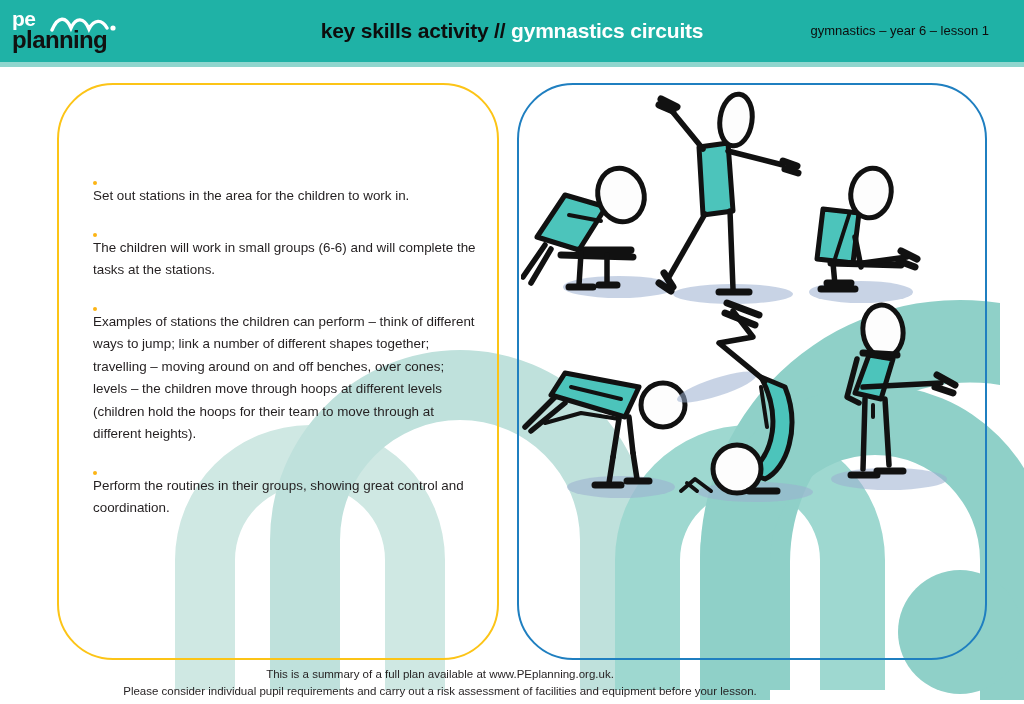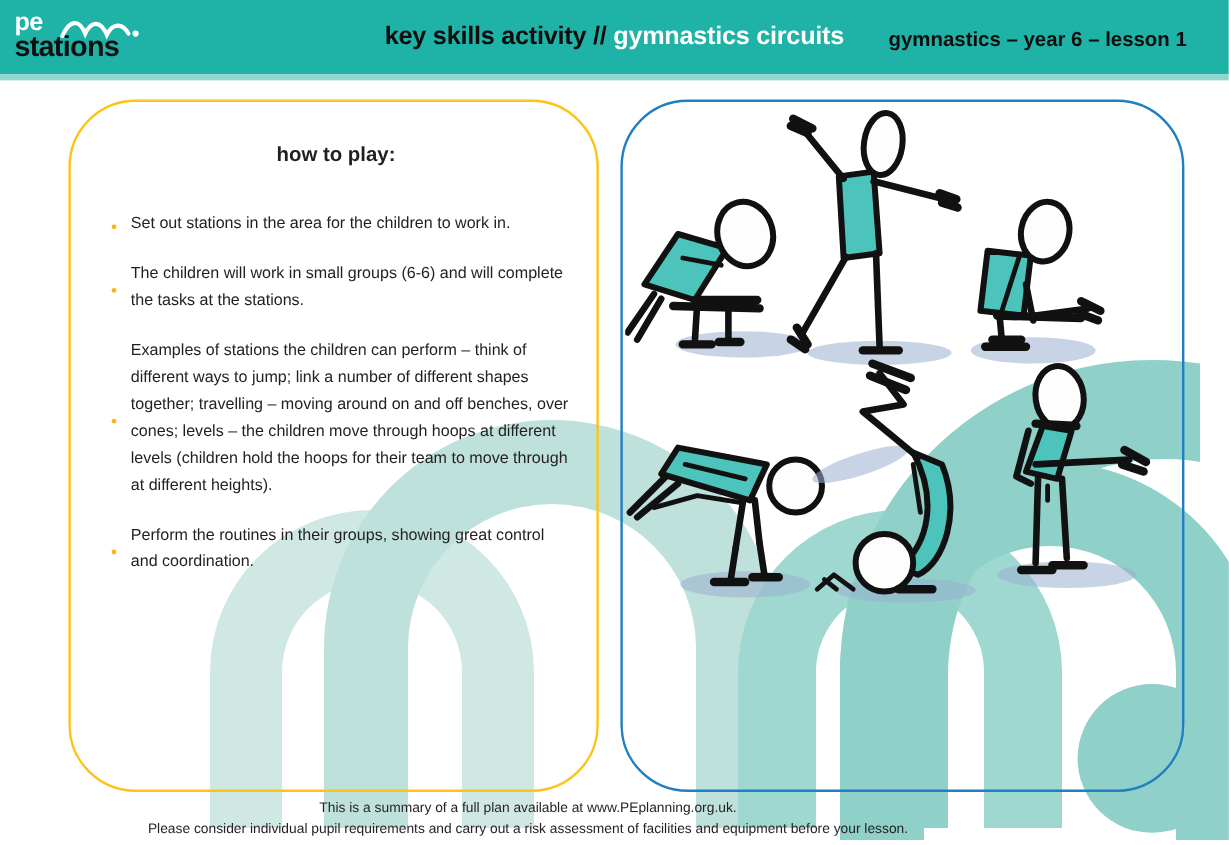--- a/index.html
+++ b/index.html
@@ -80,22 +80,22 @@
     font-weight: bold;
     letter-spacing: -0.2px;
     z-index: 6;
   }
   #header-title .ht-black { color: #0d0d0d; }
   #header-title .ht-white { color: #ffffff; }
 
   #header-meta {
     position: absolute;
     right: 35px; top: 23px;
-    font-size: 17px;
-    font-weight: bold;
+    font-size: 13px;
+    font-weight: normal;
     color: #0d0d0d;
     z-index: 6;
     white-space: nowrap;
   }
 
   
   #left-panel {
     position: absolute;
     left: 57px; top: 83px;
     width: 442px; height: 577px;
@@ -126,22 +126,23 @@
     color: #231f20;
   }
 
   #bullet-list {
     position: absolute;
     left: 34px; top: 90px;
     width: 385px;
   }
   .bullet-item {
     display: flex;
-    align-items: center;
+    align-items: flex-start;
     margin-bottom: 19px;
+    flex-direction: column;
   }
   .bullet-dot {
     flex: 0 0 auto;
     width: 16px;
     padding-top: 6px;
     color: #fcb415;
     font-size: 13px;
     line-height: 12px;
   }
   .bullet-dot::before {
@@ -196,32 +197,31 @@
 
 <div id="header-band"></div>
 <div id="header-underline"></div>
 
 <div id="logo">
   <svg class="logo-squiggle" viewBox="0 0 72 22" xmlns="http://www.w3.org/2000/svg">
     <path d="M 2 16 C 8 2, 16 2, 21 14 C 26 3, 34 3, 39 15 C 44 5, 52 5, 57 14" fill="none" stroke="#ffffff" stroke-width="3.4" stroke-linecap="round"></path>
     <circle cx="63" cy="14" r="2.6" fill="#ffffff"></circle>
   </svg>
   <div class="logo-pe">pe</div>
-  <div class="logo-planning">stations</div>
+  <div class="logo-planning">planning</div>
 </div>
 
 <div id="header-title">
   <span class="ht-black">key skills activity //</span>
   <span class="ht-white">gymnastics circuits</span>
 </div>
 
 <div id="header-meta">gymnastics – year 6 – lesson 1</div>
 
 <div id="left-panel">
-  <div id="how-to-play-title">how to play:</div>
   <div id="bullet-list">
     <div class="bullet-item">
       <span class="bullet-dot"></span>
       <span class="bullet-text">Set out stations in the area for the children to work in.</span>
     </div>
     <div class="bullet-item">
       <span class="bullet-dot"></span>
       <span class="bullet-text">The children will work in small groups (6-6) and will complete the tasks at the stations.</span>
     </div>
     <div class="bullet-item">

